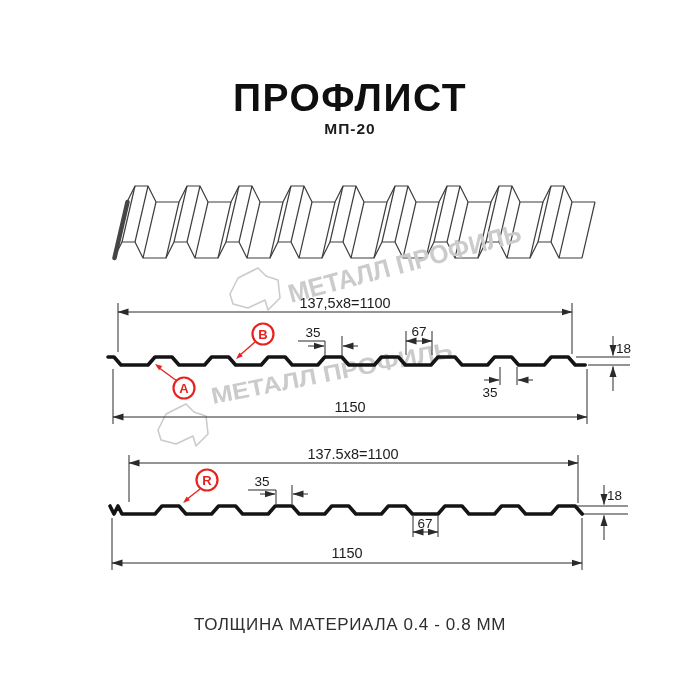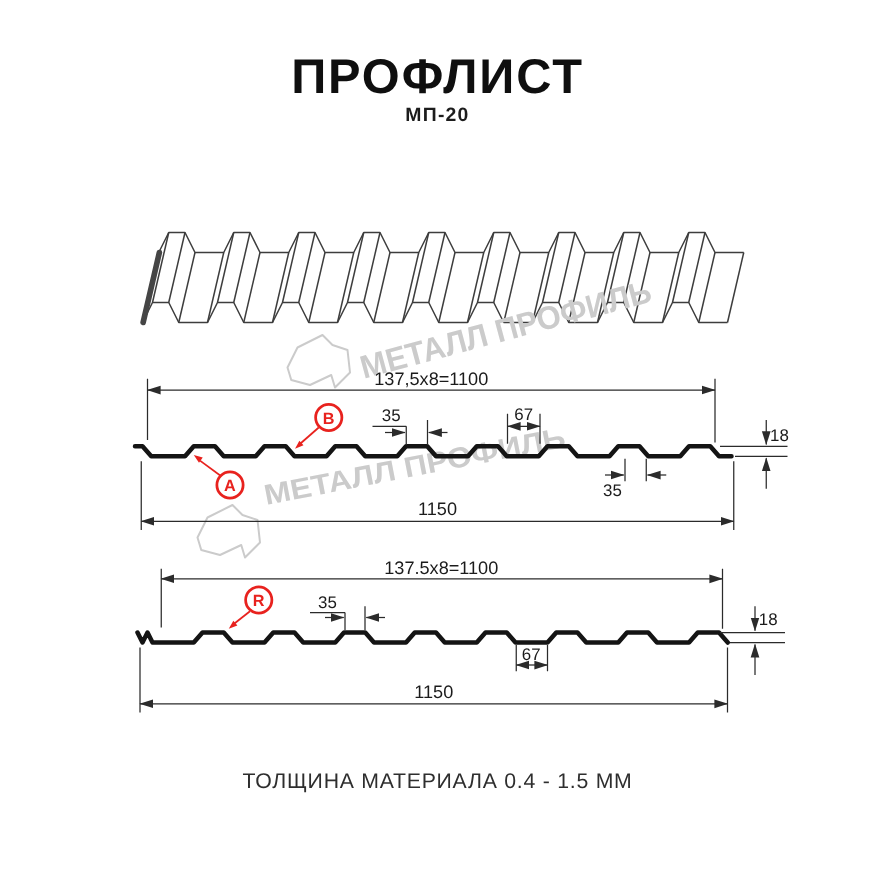--- a/index.html
+++ b/index.html
@@ -1,19 +1,19 @@
 <!DOCTYPE html>
 <html><head>
 <meta charset="utf-8">
 <style>
   html,body{margin:0;padding:0;background:#ffffff;}
   .page{position:relative;width:700px;height:700px;background:#fff;overflow:hidden;
         font-family:"Liberation Sans",sans-serif;}
   .hdr{position:absolute;top:0;left:0;width:700px;text-align:center;}
-  .title{margin:0;padding-top:40px;font-size:39px;font-weight:bold;letter-spacing:1.5px;color:#0f0f0f;}
+  .title{margin:0;padding-top:76px;font-size:39px;font-weight:bold;letter-spacing:1.5px;color:#0f0f0f;}
   .subtitle{margin-top:0;font-size:15.5px;font-weight:bold;letter-spacing:1px;color:#1c1c1c;}
   .footer{position:absolute;top:615px;left:0;width:700px;text-align:center;
           font-size:17px;letter-spacing:.6px;color:#2e2e2e;}
   svg.draw{position:absolute;top:0;left:0;}
   .dim line{stroke:#2b2b2b;stroke-width:1;fill:none;}
   .dim text{font-family:"Liberation Sans",sans-serif;font-size:13.5px;fill:#1b1b1b;text-anchor:middle;}
   .dim text.big{font-size:14.5px;}
   .dim text.ts{text-anchor:start;}
   .prof{fill:none;stroke:#141414;stroke-width:3.6;stroke-linejoin:round;stroke-linecap:round;}
   .red line{stroke:#e8221e;stroke-width:1.4;}
@@ -203,14 +203,14 @@
 
       <g class="red">
         <line x1="200" y1="489" x2="186" y2="500"></line>
         <polygon points="183,503 189.9,500.3 186.7,496.5"></polygon>
         <circle cx="207" cy="480" r="10.5"></circle>
         <text x="207" y="485">R</text>
       </g>
     </g>
   </svg>
 
-  <div class="footer">ТОЛЩИНА МАТЕРИАЛА 0.4 - 1.5 ММ</div>
+  <div class="footer">ТОЛЩИНА МАТЕРИАЛА 0.4 - 0.8 ММ</div>
 </div>
 
 </body></html>

